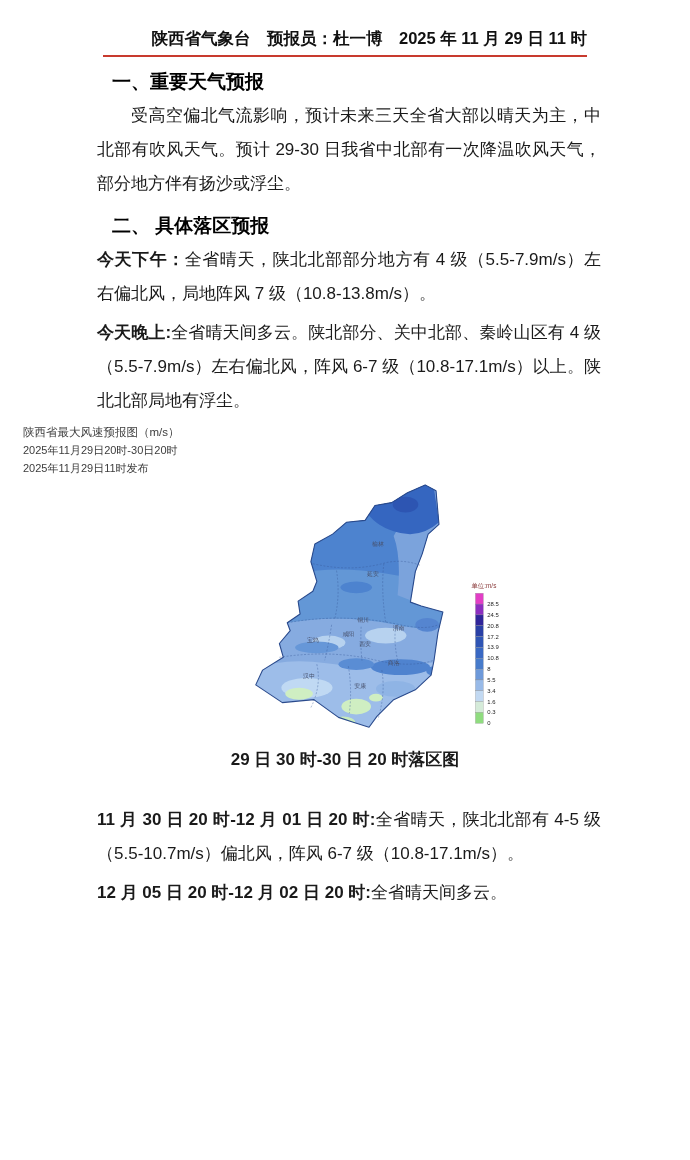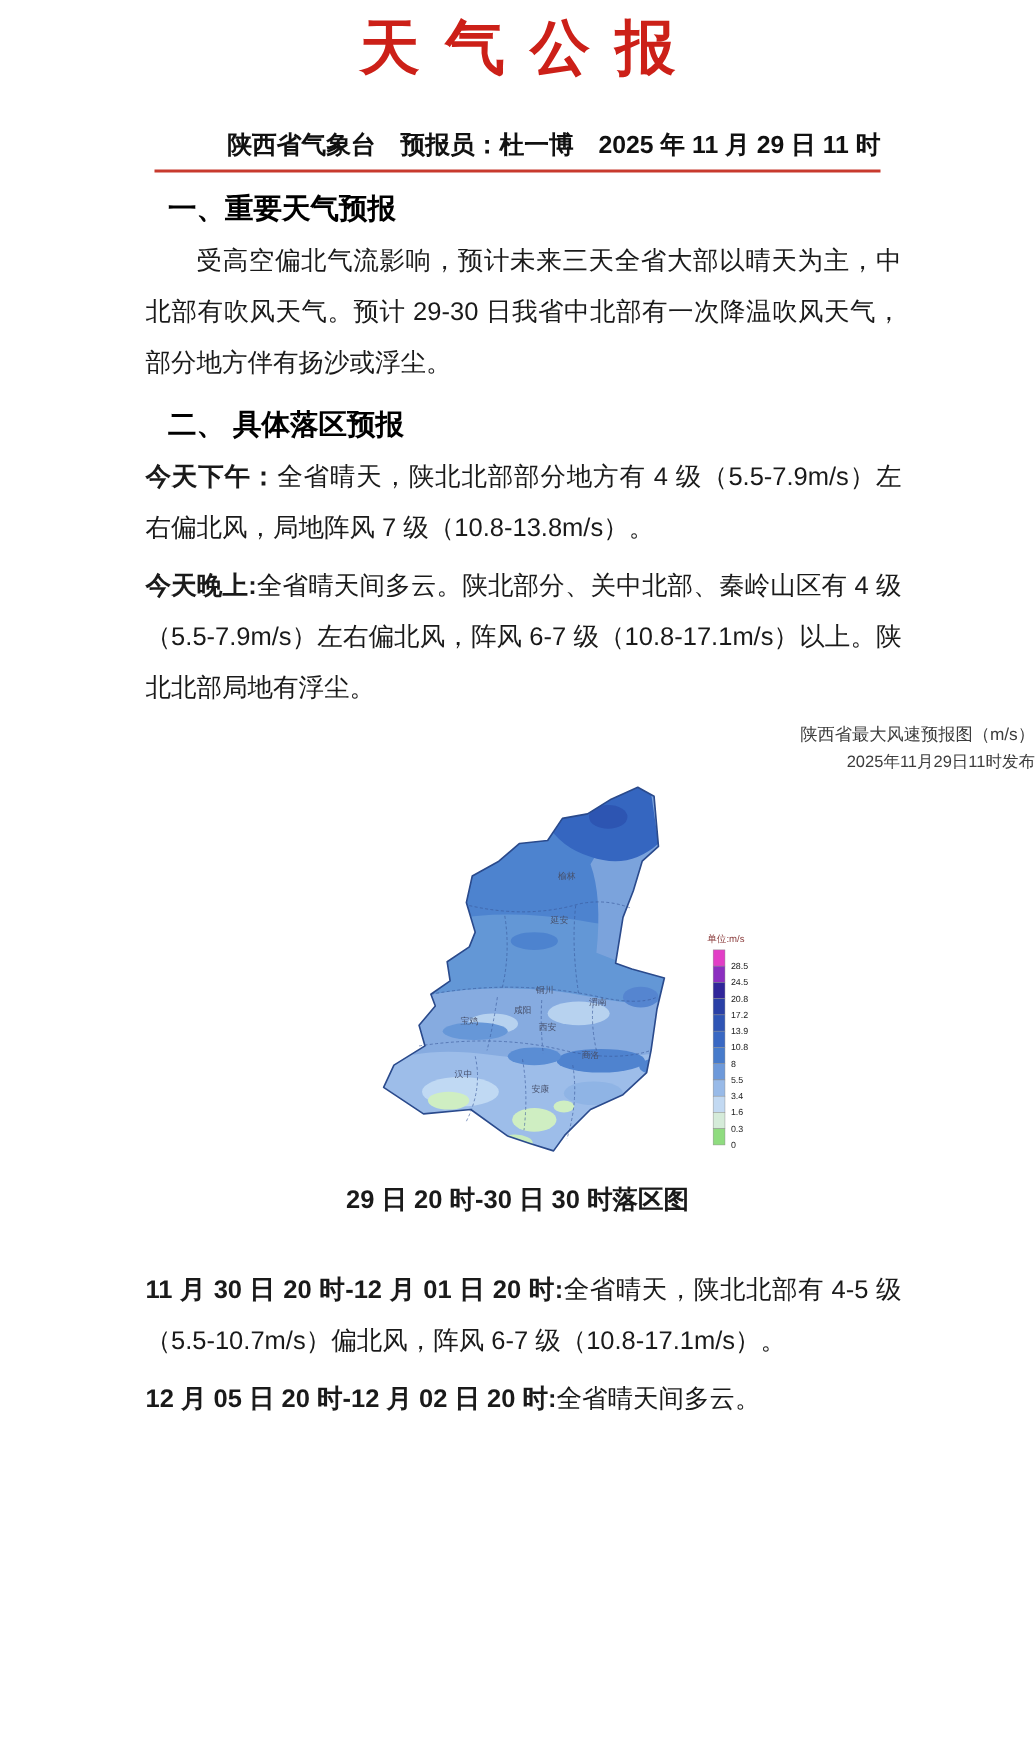--- a/index.html
+++ b/index.html
@@ -32,38 +32,37 @@
     margin:13px 0 2px 16px;line-height:24px;
   }
   p.body{
     font-size:17px;line-height:34px;
     margin:5px 1px;text-align:justify;
   }
   p.indent{text-indent:2em;}
   .lbl{font-weight:bold;}
   .map-block{margin-top:4px;}
   .map-titles{
-    text-align:right;font-size:11px;line-height:18px;color:#3c3c3c;
+    text-align:left;font-size:11px;line-height:18px;color:#3c3c3c;padding-left:23px;
   }
   .map-titles .t0{font-size:11.5px;}
   .map-canvas{position:relative;height:262px;}
   .map-canvas svg{position:absolute;left:238px;top:0;}
   .map-caption{
     text-align:center;font-size:17px;font-weight:bold;
     margin:8px 0 30px 0;line-height:26px;
   }
   .legend-val{font-size:6px;fill:#222;}
   .city{font-size:6px;fill:#47506b;text-anchor:middle;}
 </style>
 </head>
 <body>
 
 <div class="page">
 
-  <h1 class="doc-title">天气公报</h1>
 
   <div class="meta">陕西省气象台　预报员：杜一博　2025 年 11 月 29 日 11 时</div>
 
   <div class="content">
 
     <h2 class="sec">一、重要天气预报</h2>
 
     <p class="body indent">受高空偏北气流影响，预计未来三天全省大部以晴天为主，中北部有吹风天气。预计 29-30 日我省中北部有一次降温吹风天气，部分地方伴有扬沙或浮尘。</p>
 
     <h2 class="sec">二、 具体落区预报</h2>
@@ -71,20 +70,21 @@
     <p class="body"><span class="lbl">今天下午：</span><span>全省晴天，陕北北部部分地方有 4 级（5.5-7.9m/s）左右偏北风，局地阵风 7 级（10.8-13.8m/s）。</span></p>
 
     <p class="body"><span class="lbl">今天晚上:</span><span>全省晴天间多云。陕北部分、关中北部、秦岭山区有 4 级（5.5-7.9m/s）左右偏北风，阵风 6-7 级（10.8-17.1m/s）以上。陕北北部局地有浮尘。</span></p>
 
 
   </div>
 
   <div class="map-block">
     <div class="map-titles">
       <div class="t0">陕西省最大风速预报图（m/s）</div>
+      <div>2025年11月29日20时-30日20时</div>
       <div>2025年11月29日11时发布</div>
     </div>
 
     <div class="map-canvas">
       <svg width="266" height="266" viewBox="0 0 270 270">
         <defs>
           <clipPath id="prov">
             <path d="M190,8 L201,14 L204,48 L193,58 L187,78 L180,96 L175,127 L186,131 L208,137 L203,158 L199,186 L196,201 L180,216 L158,226 L141,243 L133,254 L117,249 L102,244 L77,226 L45,229 L18,211 L25,196 L46,183 L42,169 L53,156 L50,148 L63,139 L61,126 L76,116 L80,106 L74,86 L78,68 L96,58 L110,46 L129,44 L139,29 L156,26 L172,16 Z"></path>
           </clipPath>
         </defs>
@@ -169,21 +169,21 @@
             <text class="legend-val" x="253" y="208">5.5</text>
             <text class="legend-val" x="253" y="219">3.4</text>
             <text class="legend-val" x="253" y="230">1.6</text>
             <text class="legend-val" x="253" y="241">0.3</text>
             <text class="legend-val" x="253" y="252">0</text>
           </g>
         </g>
       </svg>
     </div>
 
-    <div class="map-caption">29 日 20 时-30 日 30 时落区图</div>
+    <div class="map-caption">29 日 30 时-30 日 20 时落区图</div>
   </div>
 
   <div class="content">
     <p class="body"><span class="lbl">11 月 30 日 20 时-12 月 01 日 20 时:</span><span>全省晴天，陕北北部有 4-5 级（5.5-10.7m/s）偏北风，阵风 6-7 级（10.8-17.1m/s）。</span></p>
     <p class="body"><span class="lbl">12 月 05 日 20 时-12 月 02 日 20 时:</span><span>全省晴天间多云。</span></p>
   </div>
 
 </div>
 
 </body></html>

